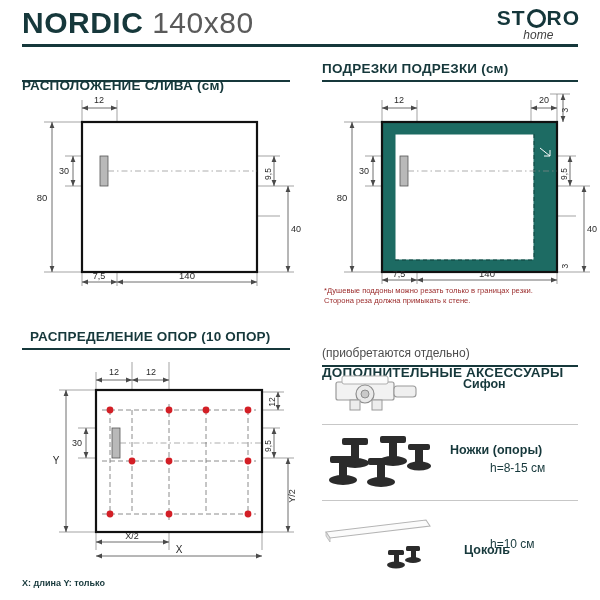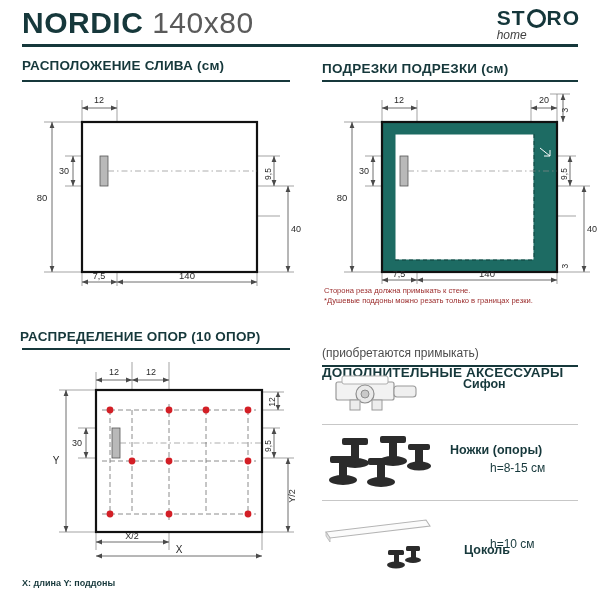--- a/index.html
+++ b/index.html
@@ -14,21 +14,21 @@
   .page{position:relative;width:600px;height:516px;}
 
   
   .header{position:absolute;left:0;top:0;width:600px;height:46px;}
   .brand-title{
     position:absolute;left:22px;top:6px;
     font-size:30px;font-weight:700;letter-spacing:.5px;
     color:#16383b;
   }
   .brand-title .size{font-weight:400;color:#5a5a5a;}
-  .logo{position:absolute;right:20px;top:6px;text-align:left;}
+  .logo{position:absolute;right:20px;top:6px;text-align:center;}
   .logo-main{font-size:21px;font-weight:700;letter-spacing:1px;color:#14363a;position:relative;display:inline-block;}
   .logo-main .ring{
     display:inline-block;width:13px;height:13px;border:3px solid #14363a;border-radius:50%;
     vertical-align:middle;margin:0 1px;position:relative;top:-1px;
   }
   .logo-sub{font-size:12px;color:#404040;font-style:italic;margin-top:-2px;}
   .header-rule{position:absolute;left:22px;top:44px;width:556px;height:3px;background:#16383b;}
 
   
   .sec-title{position:absolute;font-size:13.5px;font-weight:700;color:#16383b;letter-spacing:.2px;}
@@ -61,21 +61,21 @@
     </div>
     <div class="logo">
       <div class="logo-main">
         <span>ST</span><span class="ring"></span><span>RO</span>
       </div>
       <div class="logo-sub">home</div>
     </div>
     <div class="header-rule"></div>
   </div>
 
-  <div class="sec-title" style="left:22px;top:58px;">РАСПОЛОЖЕНИЕ СЛИВА (см)</div>
+  <div class="sec-title" style="left:22px;top:78px;">РАСПОЛОЖЕНИЕ СЛИВА (см)</div>
   <div class="sec-rule" style="left:22px;top:80px;width:268px;"></div>
 
   <div class="panel" style="left:22px;top:86px;">
     <svg width="280" height="210" viewBox="0 0 280 210">
 
       <g stroke="#7d7d7d" stroke-width="0.7">
         <line x1="60" y1="14" x2="60" y2="42"></line>
         <line x1="95" y1="14" x2="95" y2="70"></line>
         <line x1="22" y1="36" x2="60" y2="36"></line>
         <line x1="22" y1="186" x2="60" y2="186"></line>
@@ -248,25 +248,25 @@
         </g>
       <polygon points="266,100 263.6,106 268.4,106" fill="#4a4a4a"></polygon>
       <polygon points="266,186 263.6,180 268.4,180" fill="#4a4a4a"></polygon>
       <text x="274" y="146" font-size="9" fill="#2a2a2a" text-anchor="middle" font-family="Liberation Sans, sans-serif">40</text>
 
       <text x="250" y="180" font-size="8.5" fill="#2a2a2a" text-anchor="middle" transform="rotate(-90 250,180)" font-family="Liberation Sans, sans-serif">3</text>
     </svg>
   </div>
 
   <div class="note" style="left:324px;top:286px;width:262px;">
+    <div>*Душевые поддоны можно резать только в границах резки.</div>
     <div>Сторона реза должна примыкать к стене.</div>
-    <div>*Душевые поддоны можно резать только в границах резки.</div>
-  </div>
-
-  <div class="sec-title" style="left:20px;top:329px;">РАСПРЕДЕЛЕНИЕ ОПОР (10 ОПОР)</div>
+  </div>
+
+  <div class="sec-title" style="left:30px;top:329px;">РАСПРЕДЕЛЕНИЕ ОПОР (10 ОПОР)</div>
   <div class="sec-rule" style="left:22px;top:348px;width:268px;"></div>
 
   <div class="panel" style="left:22px;top:354px;">
     <svg width="280" height="208" viewBox="0 0 280 208">
       <g stroke="#7d7d7d" stroke-width="0.7">
         <line x1="74" y1="18" x2="74" y2="42"></line>
         <line x1="110" y1="8" x2="110" y2="56"></line>
         <line x1="147" y1="8" x2="147" y2="56"></line>
         <line x1="37" y1="36" x2="74" y2="36"></line>
         <line x1="37" y1="178" x2="74" y2="178"></line>
@@ -369,24 +369,24 @@
 
       <g stroke="#4a4a4a" stroke-width="0.8">
           <line x1="266" y1="104" x2="266" y2="178"></line>
         </g>
       <polygon points="266,104 263.6,110 268.4,110" fill="#4a4a4a"></polygon>
       <polygon points="266,178 263.6,172 268.4,172" fill="#4a4a4a"></polygon>
       <text x="273" y="142" font-size="9" fill="#2a2a2a" text-anchor="middle" transform="rotate(-90 273,142)" font-family="Liberation Sans, sans-serif">Y/2</text>
     </svg>
   </div>
 
-  <div class="footnote" style="left:22px;top:578px;">X: длина   Y: поддоны</div>
+  <div class="footnote" style="left:22px;top:578px;">X: длина   Y: только</div>
 
   <div class="sec-title" style="left:322px;top:318px;margin-top:47px;">ДОПОЛНИТЕЛЬНЫЕ АКСЕССУАРЫ</div>
-  <div class="sec-sub" style="left:322px;top:346px;">(приобретаются примыкать)</div>
+  <div class="sec-sub" style="left:322px;top:346px;">(приобретаются отдельно)</div>
   <div class="sec-rule" style="left:322px;top:365px;width:256px;"></div>
 
   <div class="acc-row" style="left:322px;top:372px;">
     <svg width="110" height="52" viewBox="0 0 110 52">
       <rect x="14" y="10" width="58" height="18" rx="2" fill="#f2f2f2" stroke="#9a9a9a" stroke-width="1.2"></rect>
       <rect x="20" y="4" width="46" height="8" rx="2" fill="#fbfbfb" stroke="#b0b0b0" stroke-width="1"></rect>
       <circle cx="43" cy="22" r="9" fill="#e9e9e9" stroke="#8d8d8d" stroke-width="1.2"></circle>
       <circle cx="43" cy="22" r="4" fill="#c9c9c9" stroke="#7c7c7c" stroke-width="0.8"></circle>
       <rect x="72" y="14" width="22" height="11" rx="3" fill="#efefef" stroke="#9a9a9a" stroke-width="1.1"></rect>
       <rect x="28" y="28" width="10" height="10" fill="#ededed" stroke="#9a9a9a" stroke-width="1"></rect>

